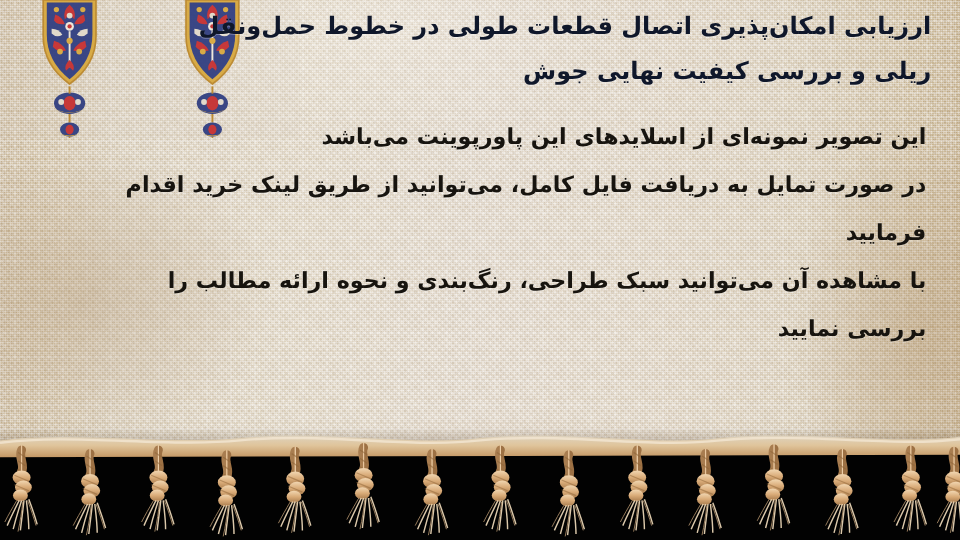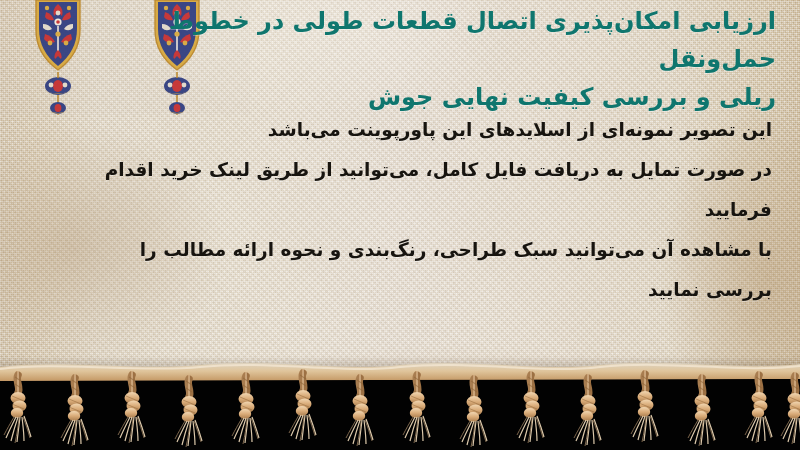--- a/index.html
+++ b/index.html
@@ -87,34 +87,34 @@
     position: absolute;
     inset: 0;
     direction: rtl;
     text-align: right;
   }
   .title {
     position: absolute;
     top: 2px;
     right: 24px;
     width: 640px;
-    color: #0f766e;
-    font-size: 24px;
+    color: #0f172a;
+    font-size: 20px;
     font-weight: bold;
     line-height: 38px;
     letter-spacing: 0px;
     text-shadow: 0 1px 0 rgba(255,255,255,0.30);
     text-align: right;
   }
   .title .ln { display: block; }
   .title .ln2 { }
 
   .body {
     position: absolute;
-    top: 110px;
+    top: 95px;
     right: 28px;
     width: 700px;
     color: #17140f;
     font-size: 18.5px;
     font-weight: bold;
     line-height: 40px;
     text-shadow: 0 1px 0 rgba(255,255,255,0.28);
   }
   .body .ln { display: block; }
 

